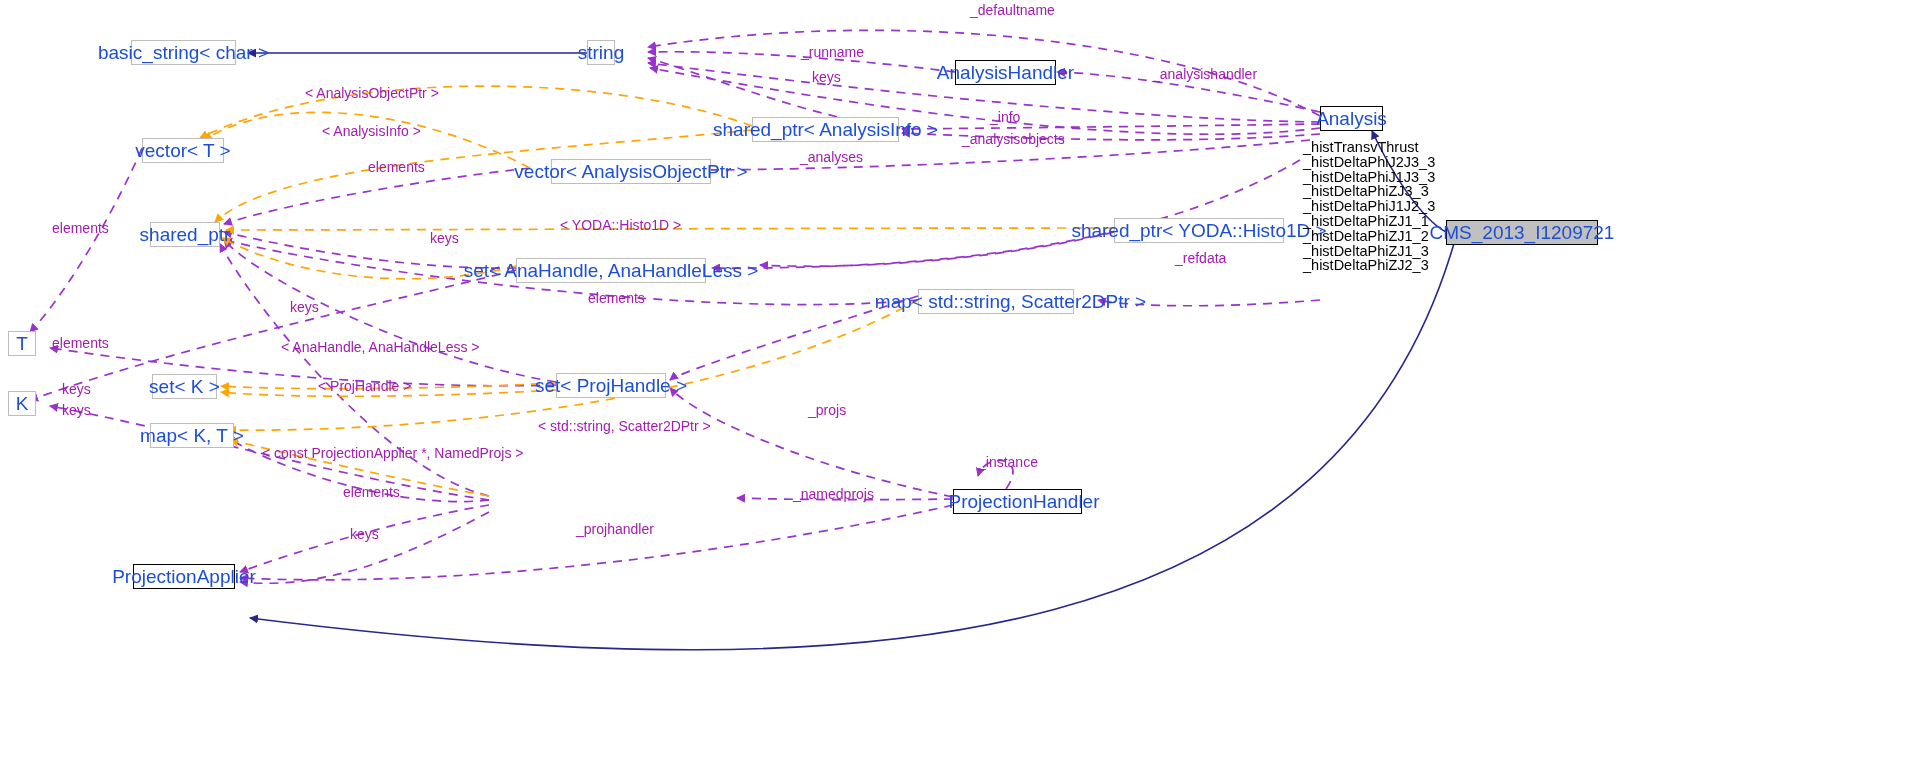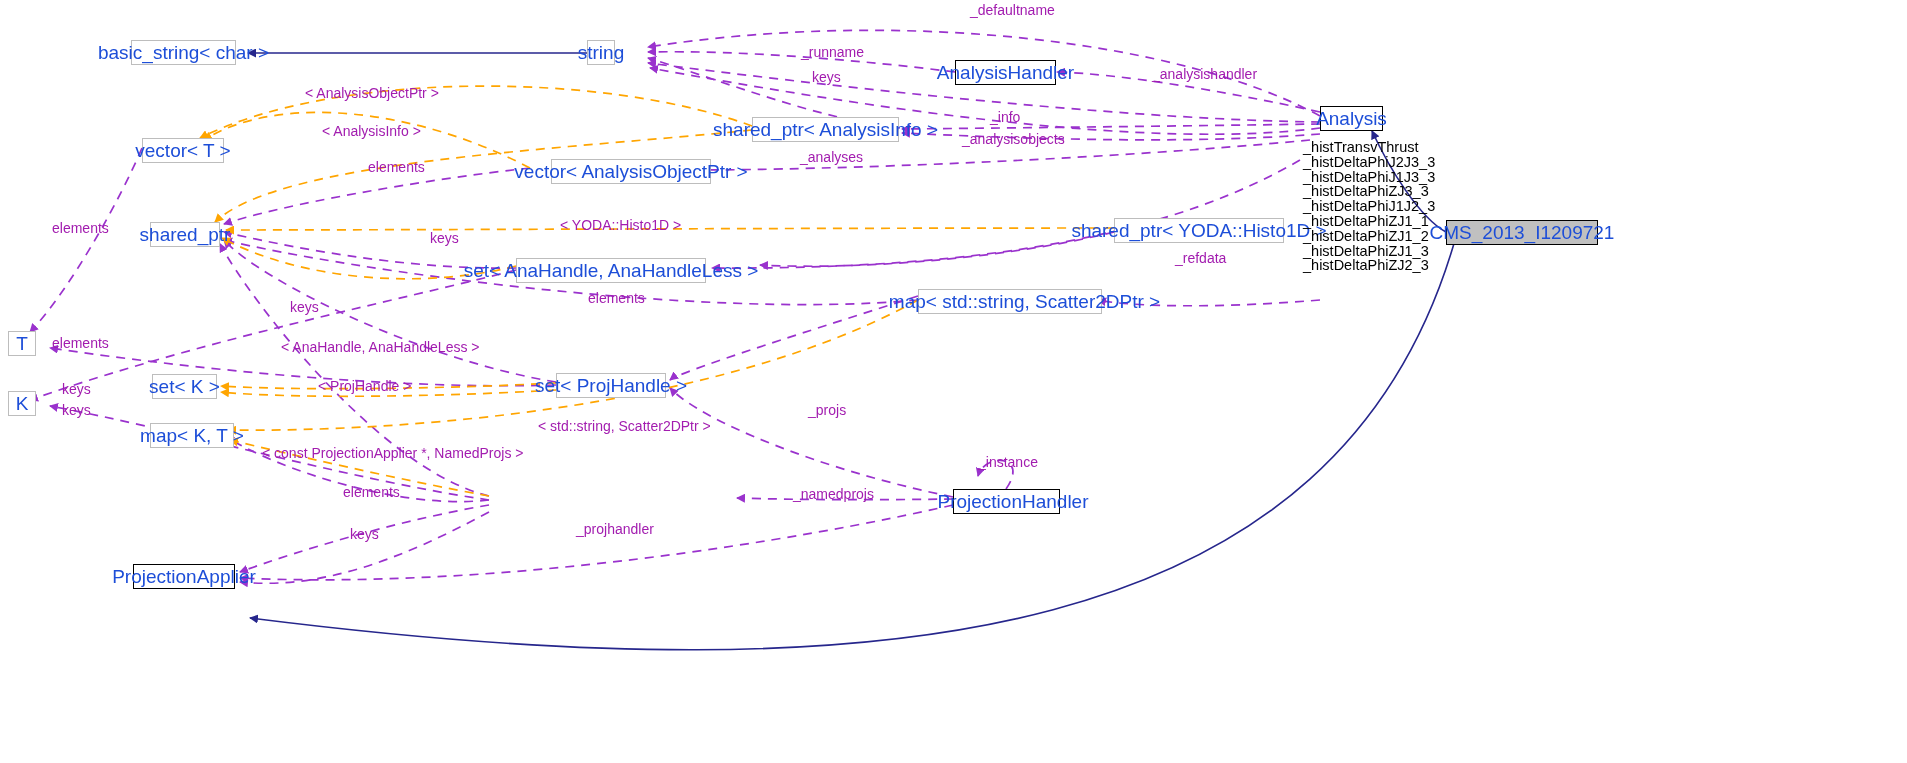--- a/index.html
+++ b/index.html
@@ -149,27 +149,27 @@
   <div class="node plain" style="left:587px; top:40px;  width:28px;">string</div>
   <div class="node strong" style="left:955px; top:60px;  width:101px;">AnalysisHandler</div>
   <div class="node strong" style="left:1320px; top:106px; width:63px;">Analysis</div>
   <div class="node filled" style="left:1446px; top:220px; width:152px;">CMS_2013_I1209721</div>
   <div class="node plain" style="left:142px; top:138px; width:82px;">vector&lt; T &gt;</div>
   <div class="node plain" style="left:752px; top:117px; width:147px;">shared_ptr&lt; AnalysisInfo &gt;</div>
   <div class="node plain" style="left:530px; top:159px; width:160px;margin-left:21px;">vector&lt; AnalysisObjectPtr &gt;</div>
   <div class="node plain" style="left:150px; top:222px; width:70px;">shared_ptr</div>
   <div class="node plain" style="left:1114px; top:218px; width:170px;">shared_ptr&lt; YODA::Histo1D &gt;</div>
   <div class="node plain" style="left:516px; top:258px; width:190px;">set&lt; AnaHandle, AnaHandleLess &gt;</div>
-  <div class="node plain" style="left:918px; top:289px; width:184px;padding-left:36px;">map&lt; std::string, Scatter2DPtr &gt;</div>
+  <div class="node plain" style="left:918px; top:289px; width:156px;padding-left:36px;">map&lt; std::string, Scatter2DPtr &gt;</div>
   <div class="node plain" style="left:8px;   top:331px; width:28px;">T</div>
   <div class="node plain" style="left:8px;   top:391px; width:28px;">K</div>
   <div class="node plain" style="left:152px; top:374px; width:65px;">set&lt; K &gt;</div>
   <div class="node plain" style="left:556px; top:373px; width:110px;">set&lt; ProjHandle &gt;</div>
   <div class="node plain" style="left:142px; top:423px; width:84px;margin-left:8px;">map&lt; K, T &gt;</div>
-  <div class="node strong" style="left:953px; top:489px; width:107px;padding-left:20px;">ProjectionHandler</div>
+  <div class="node strong" style="left:953px; top:489px; width:129px;padding-left:20px;">ProjectionHandler</div>
   <div class="node strong" style="left:133px; top:564px; width:102px;">ProjectionApplier</div>
 
   <div class="attr-list" style="left:1303px; top:140px;">
     <div>_histTransvThrust</div>
     <div>_histDeltaPhiJ2J3_3</div>
     <div>_histDeltaPhiJ1J3_3</div>
     <div>_histDeltaPhiZJ3_3</div>
     <div>_histDeltaPhiJ1J2_3</div>
     <div>_histDeltaPhiZJ1_1</div>
     <div>_histDeltaPhiZJ1_2</div>

